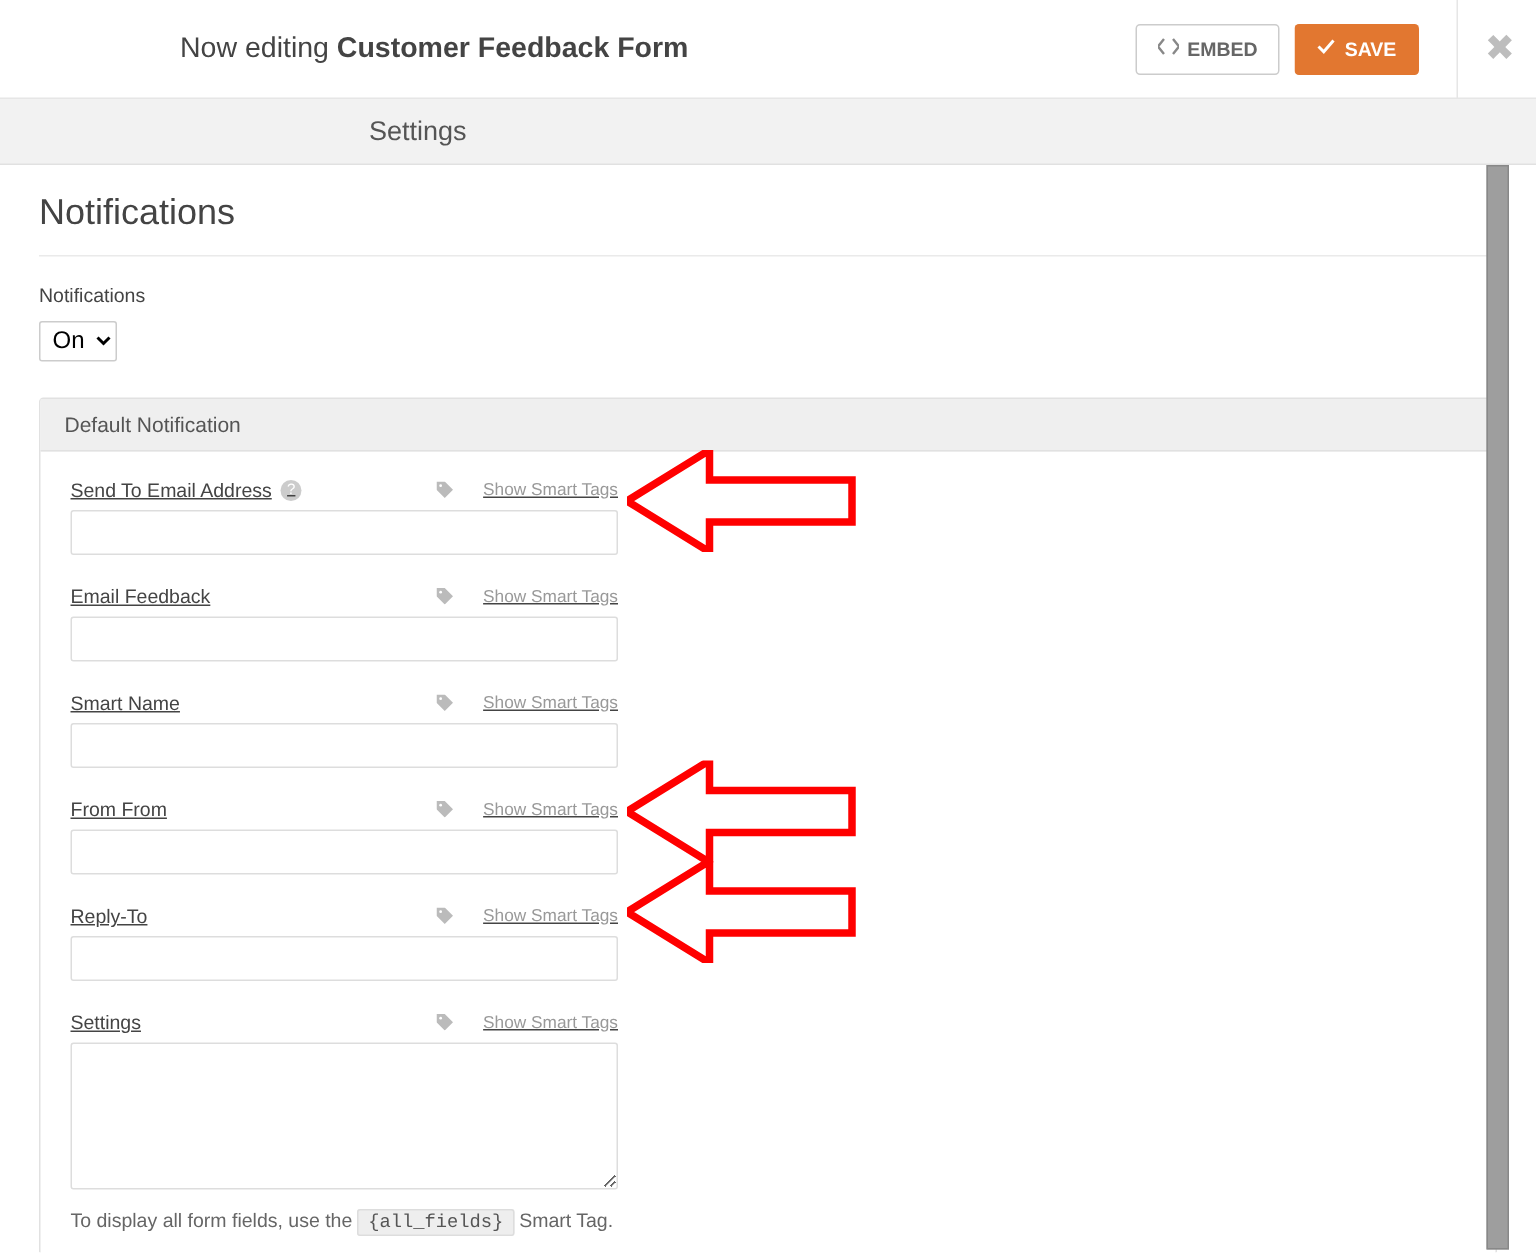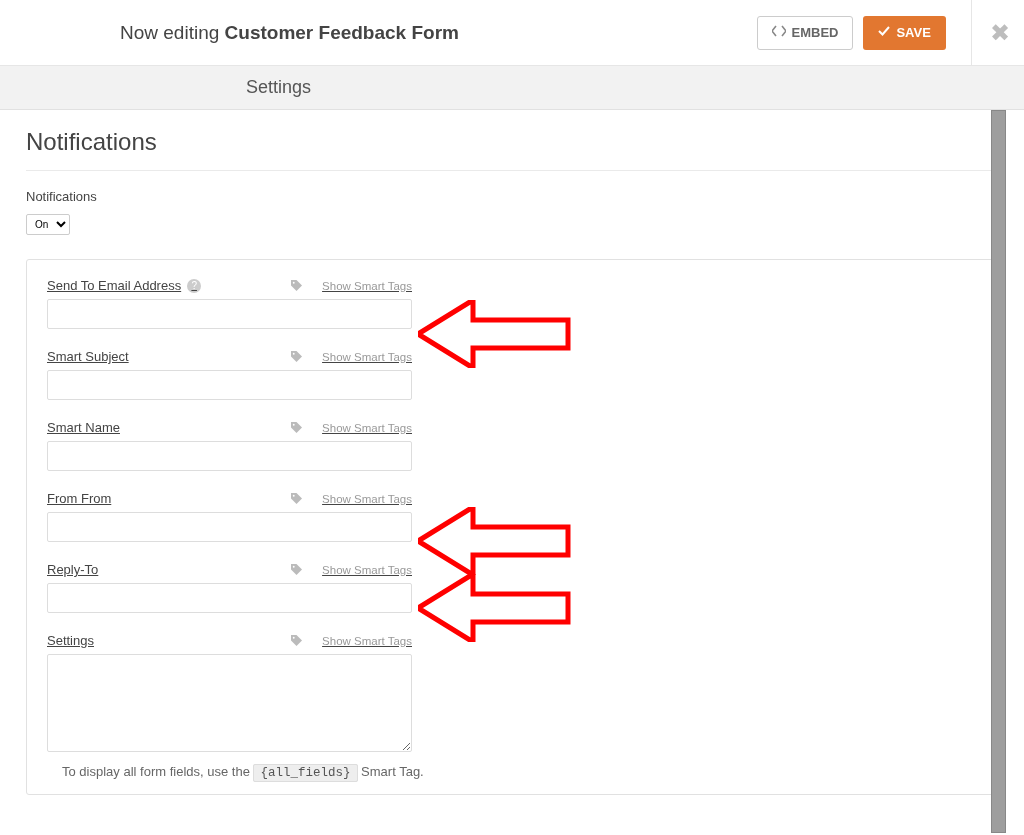--- a/index.html
+++ b/index.html
@@ -96,21 +96,21 @@
     padding: 8px 0 14px 0;
     border-bottom: 1px solid #eaeaea;
     margin-bottom: 18px;
   }
   .notif-row-label {
     font-size: 13px;
     color: #444;
     margin-bottom: 10px;
   }
   .notif-select {
-    font-size: 10px;
+    font-size: 16px;
     padding: 3px 4px;
     border: 1px solid #ccc;
     border-radius: 2px;
     min-width: 44px;
     background:#fff;
   }
 
   
   .panel {
     border: 1px solid #e1e1e1;
@@ -166,21 +166,20 @@
     font-size: 13px;
     background:#fff;
   }
   .text-input { height: 30px; }
   .text-area { height: 98px; resize: both; }
 
   .hint {
     font-size: 13px;
     color: #666;
     margin-top: 6px;
-    margin-left: 15px;
   }
   .code-chip {
     font-family: "Courier New", monospace;
     background: #eee;
     border: 1px solid #ddd;
     padding: 1px 6px;
     border-radius: 2px;
     font-size: 12.5px;
     color: #555;
   }
@@ -240,41 +239,42 @@
   <div class="content">
 
     <h1 class="page-h1">Notifications</h1>
 
     <div class="notif-row-label">Notifications</div>
     <select class="notif-select">
       <option>On</option>
     </select>
 
     <div class="panel">
+      <div class="panel-hdr">Default Notification</div>
       <div class="panel-body">
 
         <div class="fieldblock">
           <div class="fb-row">
             <span class="fb-label">Send To Email Address</span>
             <span class="help-q">?</span>
             <span class="fb-spacer"></span>
             <span class="smart-link">
               <span class="tag-ico"><svg viewBox="0 0 12 12">
                     <path d="M0 0h6l6 6-6 6-6-6z" fill="#bbb"></path>
                     <circle cx="3" cy="3" r="1" fill="#fff"></circle>
                   </svg></span>
               <span>Show Smart Tags</span>
             </span>
           </div>
           <input class="text-input" value="" style="">
         </div>
 
         <div class="fieldblock">
           <div class="fb-row">
-            <span class="fb-label">Smart Subject</span>
+            <span class="fb-label">Email Feedback</span>
             <span class="fb-spacer"></span>
             <span class="smart-link">
               <span class="tag-ico"><svg viewBox="0 0 12 12">
                     <path d="M0 0h6l6 6-6 6-6-6z" fill="#bbb"></path>
                     <circle cx="3" cy="3" r="1" fill="#fff"></circle>
                   </svg></span>
               <span>Show Smart Tags</span>
             </span>
           </div>
           <input class="text-input" value="" style="">

